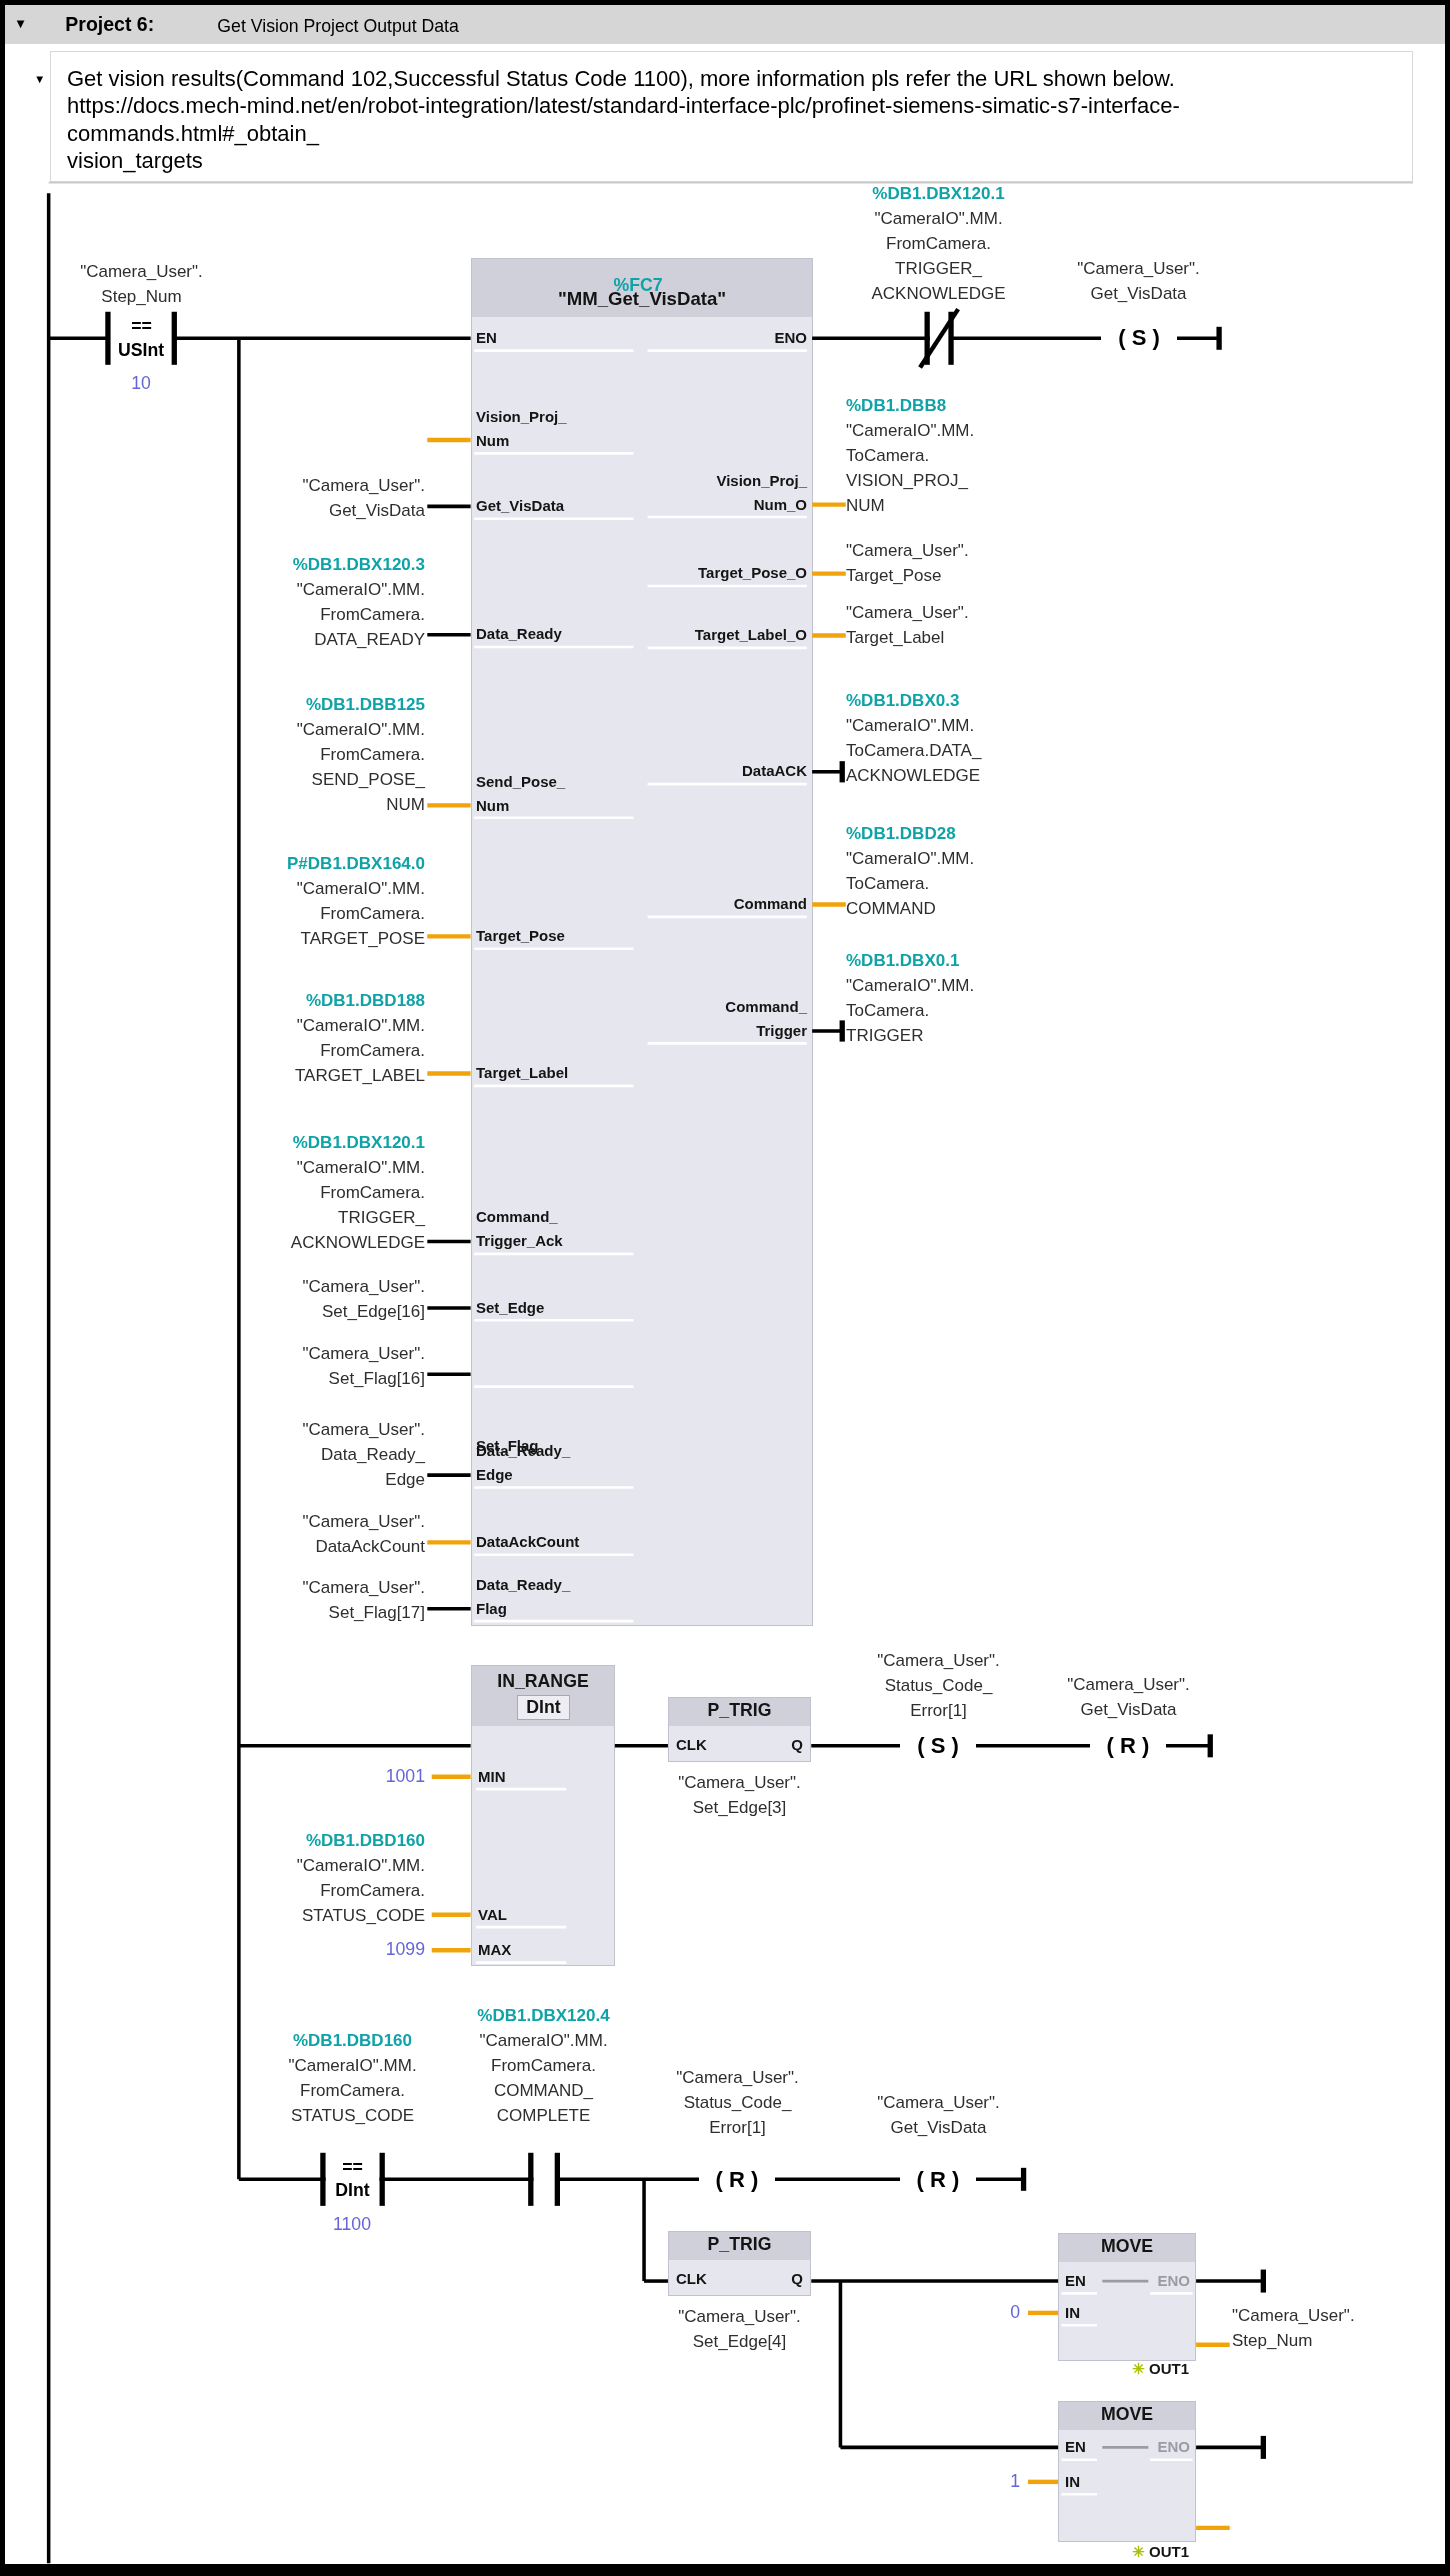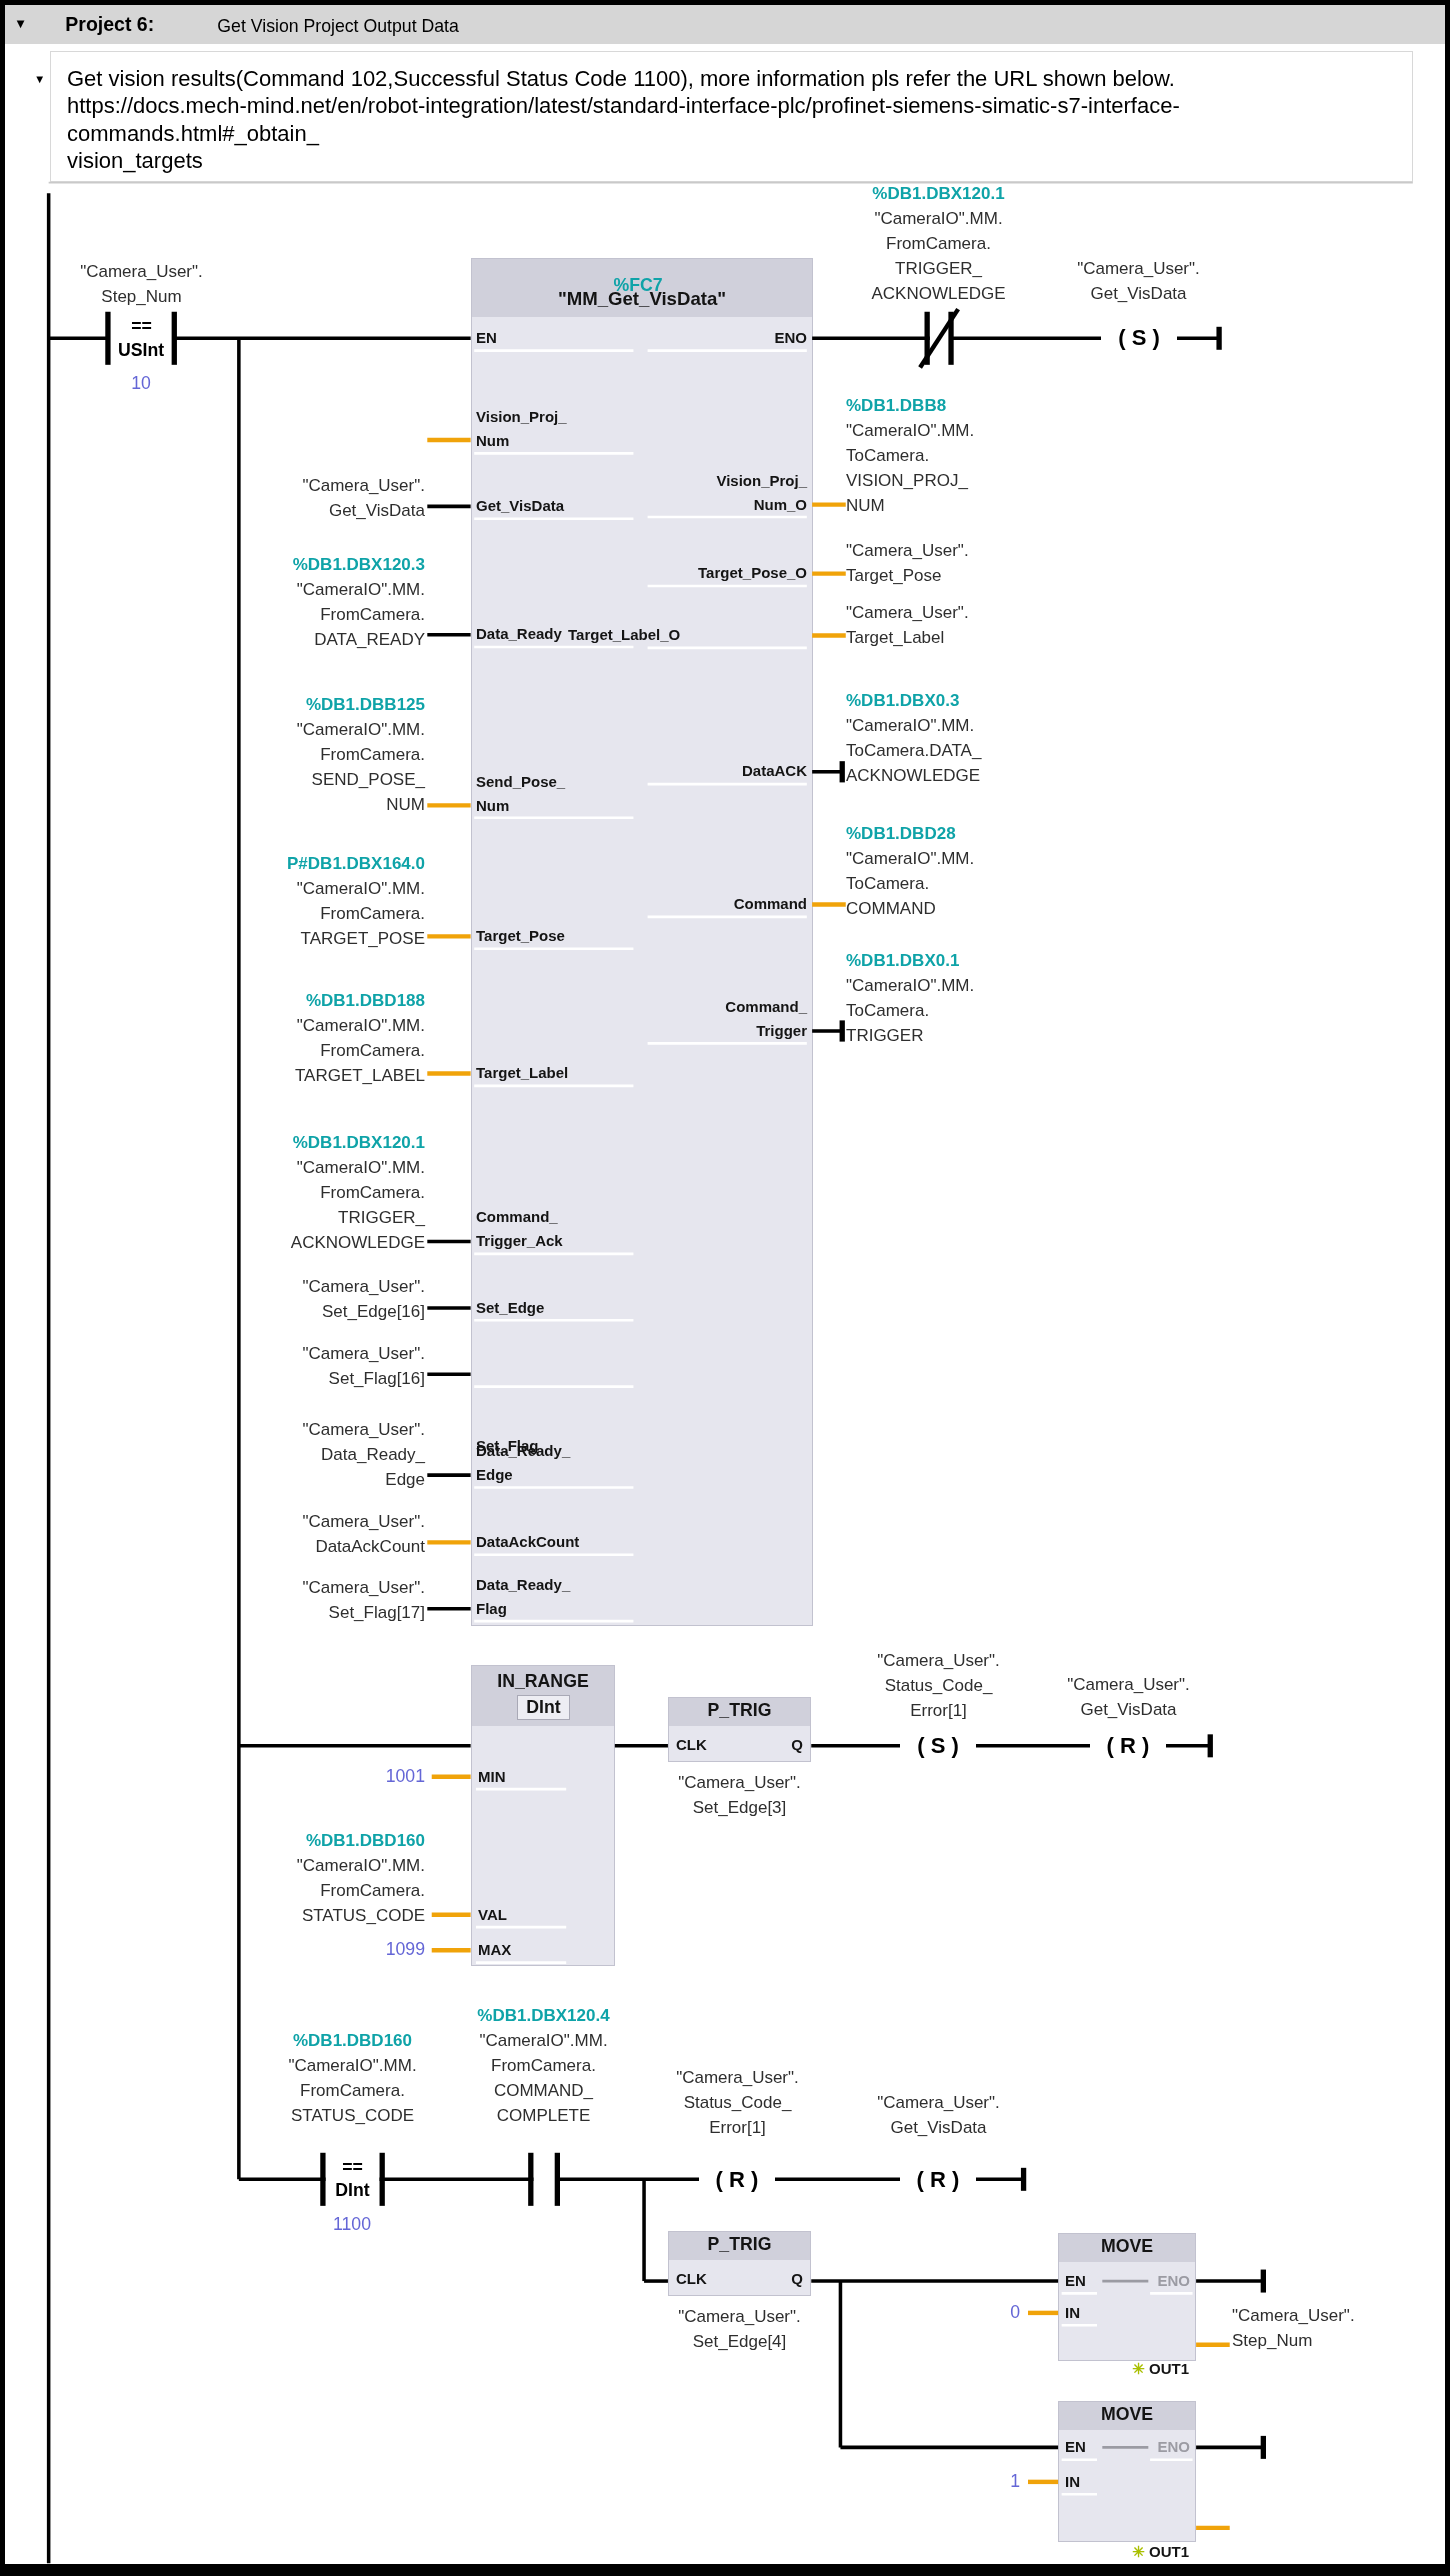--- a/index.html
+++ b/index.html
@@ -231,21 +231,21 @@
   <div class="pin" style="left:476px;top:1434px;">Set_Flag</div>
   <div class="pin" style="left:476px;top:1439px;">Data_Ready_
 Edge</div>
   <div class="pin" style="left:476px;top:1530px;">DataAckCount</div>
   <div class="pin" style="left:476px;top:1573px;">Data_Ready_
 Flag</div>
   <div class="pin" style="left:568px;top:326px;width:239px;text-align:right;">ENO</div>
   <div class="pin" style="left:568px;top:469px;width:239px;text-align:right;">Vision_Proj_
 Num_O</div>
   <div class="pin" style="left:568px;top:561px;width:239px;text-align:right;">Target_Pose_O</div>
-  <div class="pin" style="left:568px;top:623px;width:239px;text-align:left;">Target_Label_O</div>
+  <div class="pin" style="left:568px;top:623px;width:239px;text-align:right;">Target_Label_O</div>
   <div class="pin" style="left:568px;top:759px;width:239px;text-align:right;">DataACK</div>
   <div class="pin" style="left:568px;top:892px;width:239px;text-align:right;">Command</div>
   <div class="pin" style="left:568px;top:995px;width:239px;text-align:right;">Command_
 Trigger</div>
 
   <div class="t ra" style="left:186px;top:473px;width:239px;"><span class="a"></span><span class="n">"Camera_User".
 Get_VisData</span></div>
   <div class="t ra" style="left:186px;top:552px;width:239px;"><span class="a">%DB1.DBX120.3</span><span class="n">"CameraIO".MM.
 FromCamera.
 DATA_READY</span></div>

